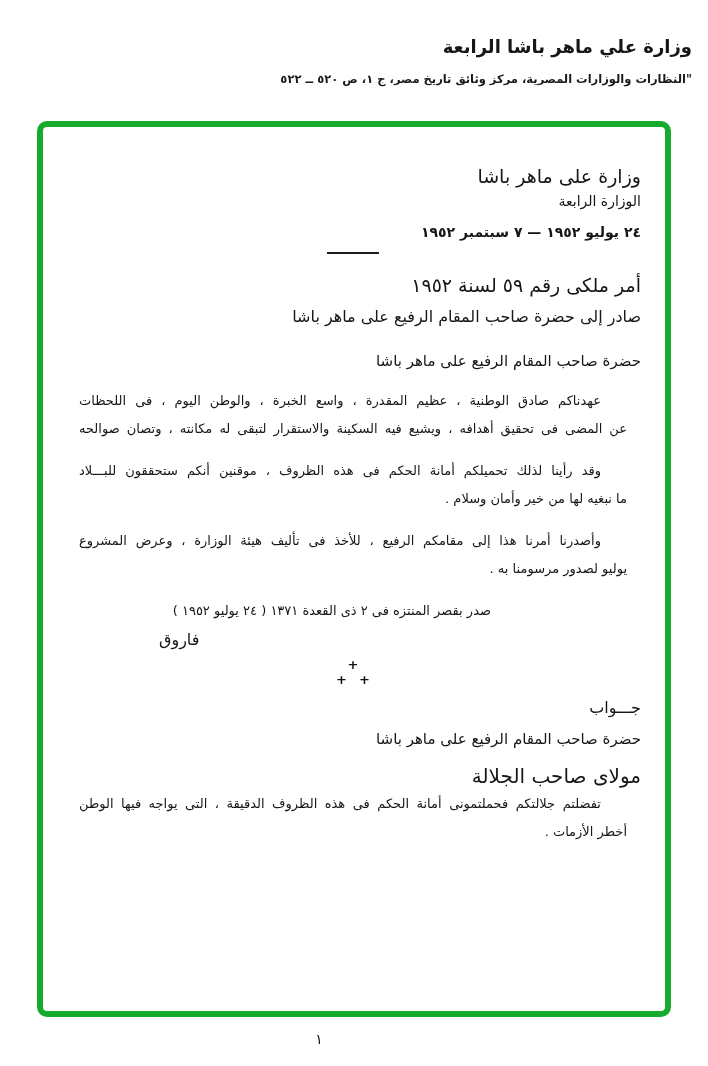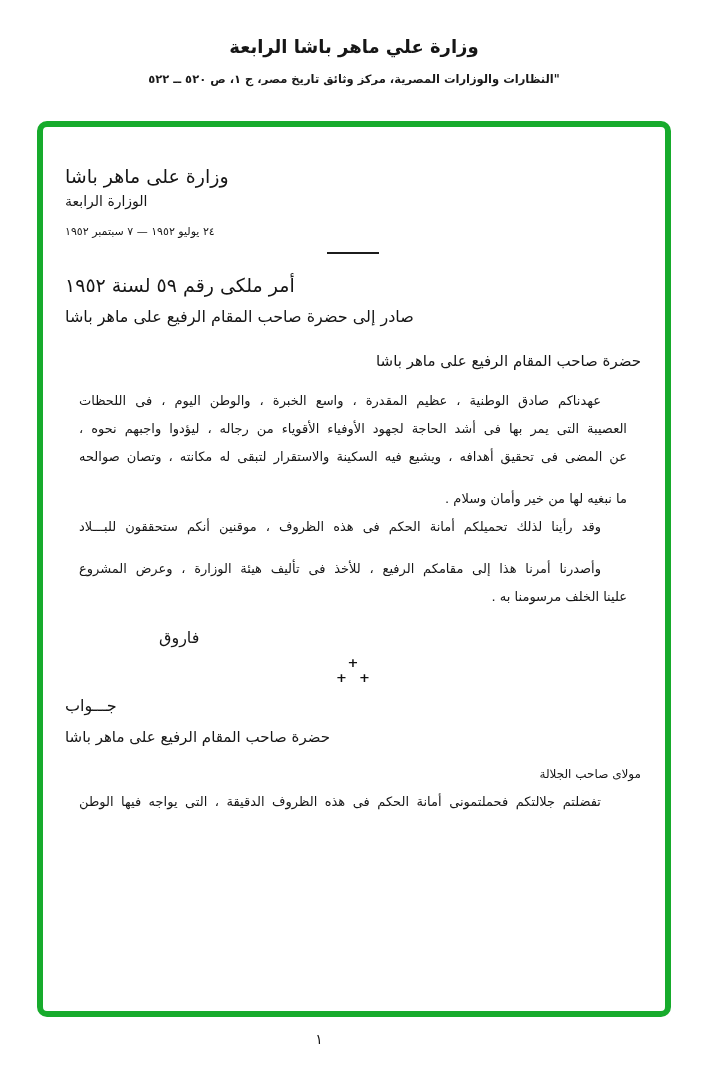--- a/index.html
+++ b/index.html
@@ -5,58 +5,58 @@
   html,body{margin:0;padding:0;background:#ffffff;}
   body{
     width:708px;height:1066px;
     font-family:"DejaVu Sans", sans-serif;
     direction:rtl;color:#161616;
     -webkit-font-smoothing:antialiased;
   }
   .page{position:relative;width:708px;height:1066px;overflow:hidden;background:#fff;}
 
   
-  .header{position:absolute;top:36px;left:0;right:0;text-align:center;}
+  .header{position:absolute;top:36px;left:0;right:16px;text-align:right;}
   .h-title{font-size:18px;font-weight:bold;letter-spacing:0.5px;}
   .h-source{font-size:11.5px;font-weight:bold;margin-top:15px;color:#1a1a1a;}
 
   
   .frame{
     box-sizing:border-box;position:absolute;
     left:37px;top:121px;width:634px;height:896px;
     border:6px solid var(--frame-green,#17ab2c);
     border-radius:10px;
     padding:36px 24px 0 22px;
   }
 
-  .c{text-align:left;}
+  .c{text-align:right;}
   .title1{font-size:19px;line-height:27px;}
   .title2{font-size:14px;line-height:22px;}
-  .dates{font-size:11px;font-weight:normal;line-height:22px;margin-top:9px;}
+  .dates{font-size:14px;font-weight:bold;line-height:22px;margin-top:9px;}
   .divider{width:52px;height:2px;background:#1c1c1c;margin:9px auto 0;}
   .decree-title{font-size:19px;line-height:28px;margin-top:17px;}
   .decree-sub{font-size:16px;line-height:26px;margin-top:5px;}
   .salutation{font-size:15px;line-height:24px;margin-top:19px;text-align:right;}
 
   .para{margin:14px;}
   .line{font-size:13px;line-height:28px;text-align:right;}
   .line.just{text-align:justify;text-align-last:justify;text-justify:inter-word;}
   .line.indent{padding-right:26px;}
 
   .issued{font-size:13px;line-height:28px;text-align:right;padding-right:150px;}
   .signature{font-size:16px;line-height:26px;text-align:left;padding-left:94px;margin-top:2px;}
 
   .stars{text-align:center;margin-top:5px;font-weight:bold;color:#111;}
   .star-top{font-size:13px;line-height:14px;}
   .star-row{font-size:13px;line-height:16px;}
   .star-row span{margin:0 6px;}
 
   .reply-heading{font-size:16px;line-height:26px;margin-top:7px;}
   .reply-salutation{font-size:15px;line-height:26px;margin-top:5px;}
-  .reply-address{font-size:12px;line-height:26px;margin-top:11px;text-align:right;}
+  .reply-address{font-size:20px;line-height:26px;margin-top:11px;text-align:right;}
   .reply-para{margin-top:1px;}
 
   .pagenum{position:absolute;left:0;right:70px;top:1031px;text-align:center;font-size:14px;}
 </style>
 </head>
 <body>
 
 <div class="page">
 
   <div class="header">
@@ -72,42 +72,43 @@
 
     <div class="divider"></div>
 
     <div class="c decree-title">أمر ملكى رقم ٥٩ لسنة ١٩٥٢</div>
     <div class="c decree-sub">صادر إلى حضرة صاحب المقام الرفيع على ماهر باشا</div>
 
     <div class="salutation">حضرة صاحب المقام الرفيع على ماهر باشا</div>
 
     <div class="para">
         <div class="line just indent">عهدناكم صادق الوطنية ، عظيم المقدرة ، واسع الخبرة ، والوطن اليوم ، فى اللحظات</div>
-        <div class="line just">العصيبة التى يمر بها فى أشد الحاجة لجهود الأوفياء الأقوياء من رجاله ، ليؤدوا واجبهم نحوه ،</div>
         <div class="line just">عن المضى فى تحقيق أهدافه ، ويشيع فيه السكينة والاستقرار لتبقى له مكانته ، وتصان صوالحه</div>
       </div>
     <div class="para">
+        <div class="line just indent">وقد رأينا لذلك تحميلكم أمانة الحكم فى هذه الظروف ، موقنين أنكم ستحققون للبـــلاد</div>
         <div class="line">ما نبغيه لها من خير وأمان وسلام .</div>
-        <div class="line just indent">وقد رأينا لذلك تحميلكم أمانة الحكم فى هذه الظروف ، موقنين أنكم ستحققون للبـــلاد</div>
       </div>
     <div class="para">
         <div class="line just indent">وأصدرنا أمرنا هذا إلى مقامكم الرفيع ، للأخذ فى تأليف هيئة الوزارة ، وعرض المشروع</div>
-        <div class="line">علينا الخلف مرسومنا به .</div>
+        <div class="line">يوليو لصدور مرسومنا به .</div>
       </div>
 
+    <div class="issued">صدر بقصر المنتزه فى ٢ ذى القعدة ١٣٧١ ( ٢٤ يوليو ١٩٥٢ )</div>
     <div class="signature">فاروق</div>
 
     <div class="stars">
       <div class="star-top">+</div>
       <div class="star-row"><span>+</span><span>+</span></div>
     </div>
 
     <div class="c reply-heading">جـــواب</div>
     <div class="c reply-salutation">حضرة صاحب المقام الرفيع على ماهر باشا</div>
     <div class="reply-address">مولاى صاحب الجلالة</div>
     <div class="para reply-para">
         <div class="line just indent">تفضلتم جلالتكم فحملتمونى أمانة الحكم فى هذه الظروف الدقيقة ، التى يواجه فيها الوطن</div>
+        <div class="line">أخطر الأزمات .</div>
       </div>
 
   </div>
 
   <div class="pagenum">١</div>
 </div>
 
 </body></html>

